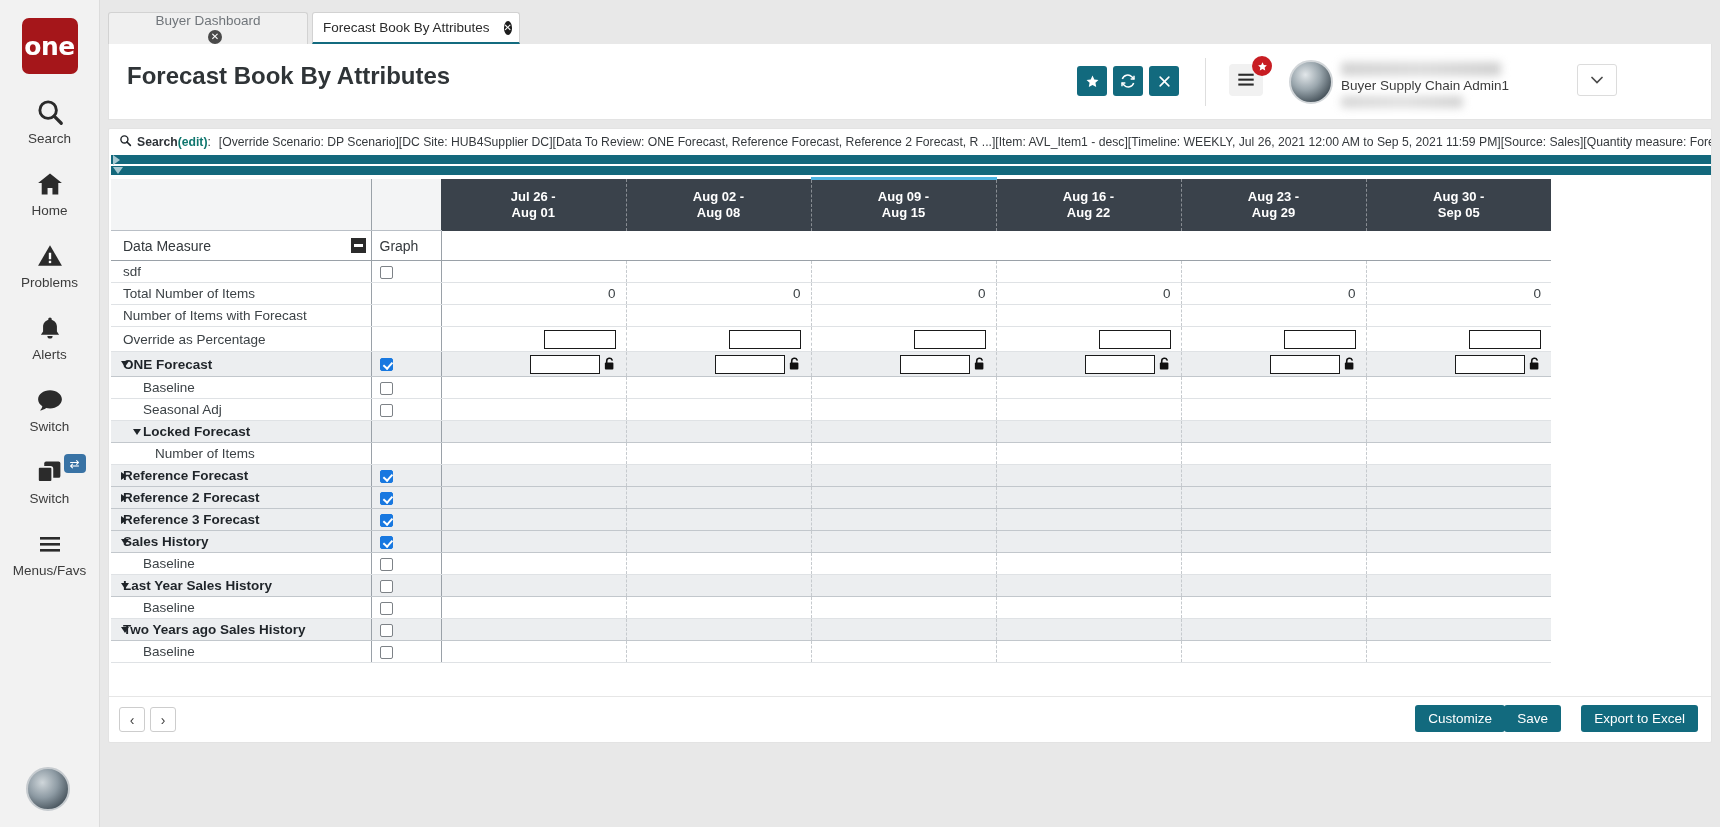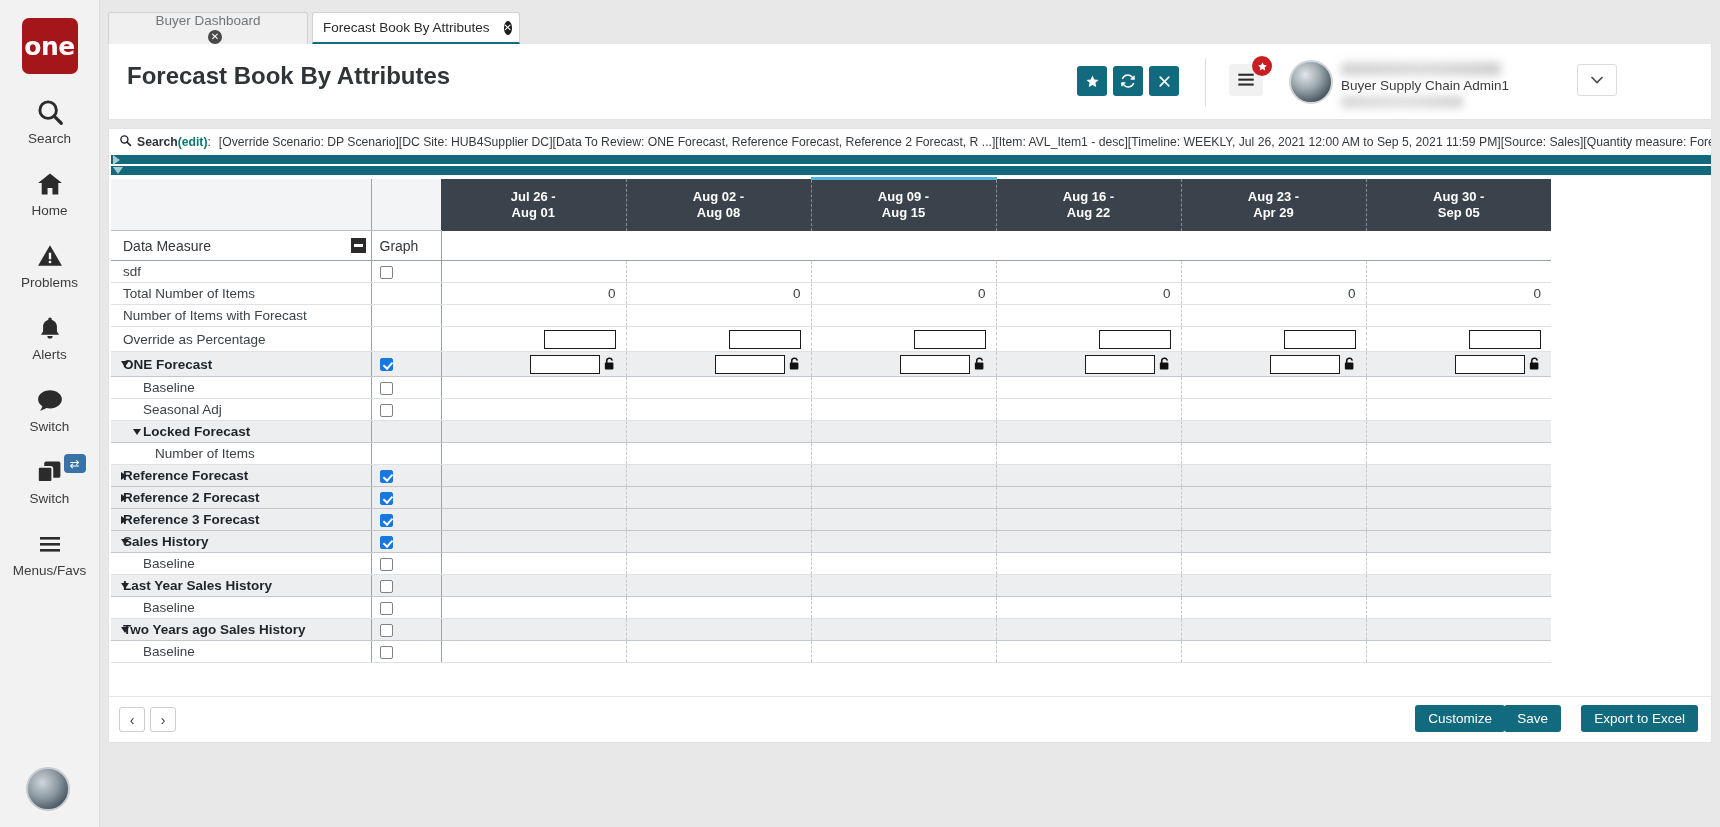--- a/index.html
+++ b/index.html
@@ -423,21 +423,21 @@
           <td class="hdr-period sel">
             <div>Aug 09 -</div>
             <div>Aug 15</div>
           </td>
           <td class="hdr-period">
             <div>Aug 16 -</div>
             <div>Aug 22</div>
           </td>
           <td class="hdr-period">
             <div>Aug 23 -</div>
-            <div>Apr 29</div>
+            <div>Aug 29</div>
           </td>
           <td class="hdr-period" style="border-right:none;">
             <div>Aug 30 -</div>
             <div>Sep 05</div>
           </td>
         </tr>
         <tr class="hdr-label-row">
           <td class="th-measure">
             <span>Data Measure</span>
             <span class="collapse-box">

